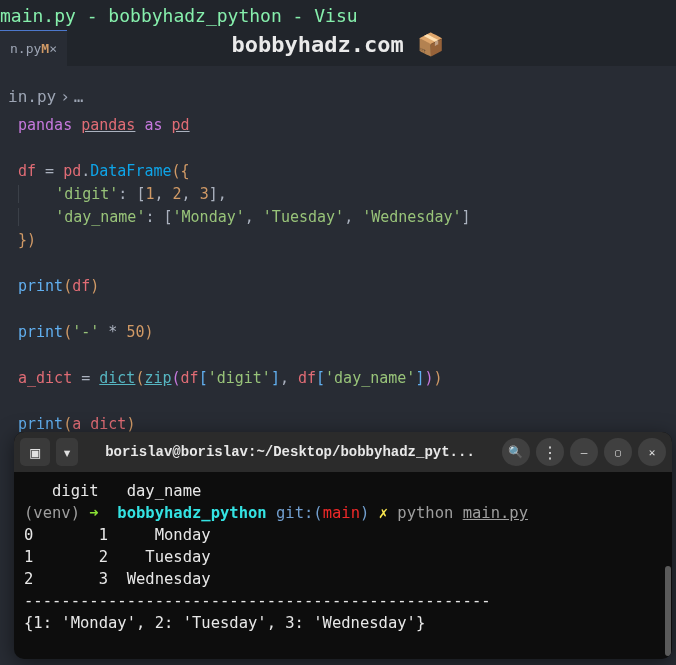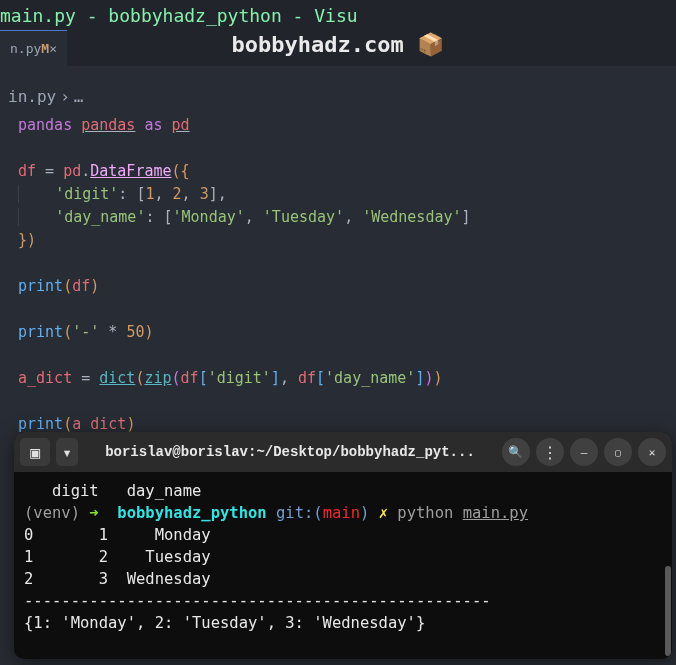--- a/index.html
+++ b/index.html
@@ -62,21 +62,21 @@
   padding: 6px 18px;
   font-size: 15px;
   line-height: 23px;
 }
 .line { white-space: pre; }
 .tok-kw { color: #c678dd; }
 .tok-mod { color: #e06c75; text-decoration: underline; text-decoration-color: #abb2bf; }
 .tok-alias { color: #e06c75; text-decoration: underline; text-decoration-color: #abb2bf; }
 .tok-var { color: #e06c75; }
 .tok-op { color: #abb2bf; }
-.tok-cls { color: #f0abfc; text-decoration: underline; }
+.tok-cls { color: #0ea5e9; }
 .tok-fn-u { color: #56b6c2; text-decoration: underline; }
 .tok-brace-y { color: #d19a66; }
 .tok-brace-m { color: #c678dd; }
 .tok-brace-b { color: #61afef; }
 .tok-str { color: #98c379; }
 .tok-num { color: #d19a66; }
 .tok-call { color: #61afef; }
 .indent-guide { border-left: 1px solid #3b4048; }
 
 .terminal-window {

